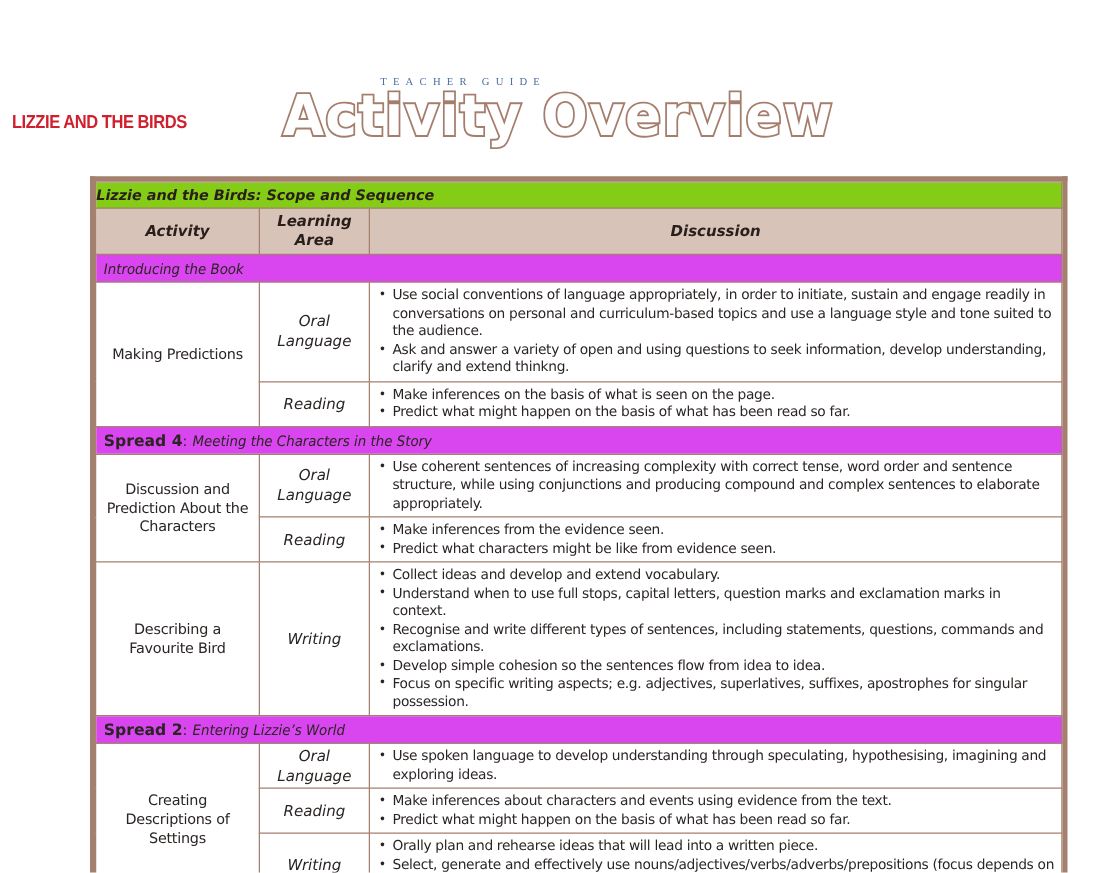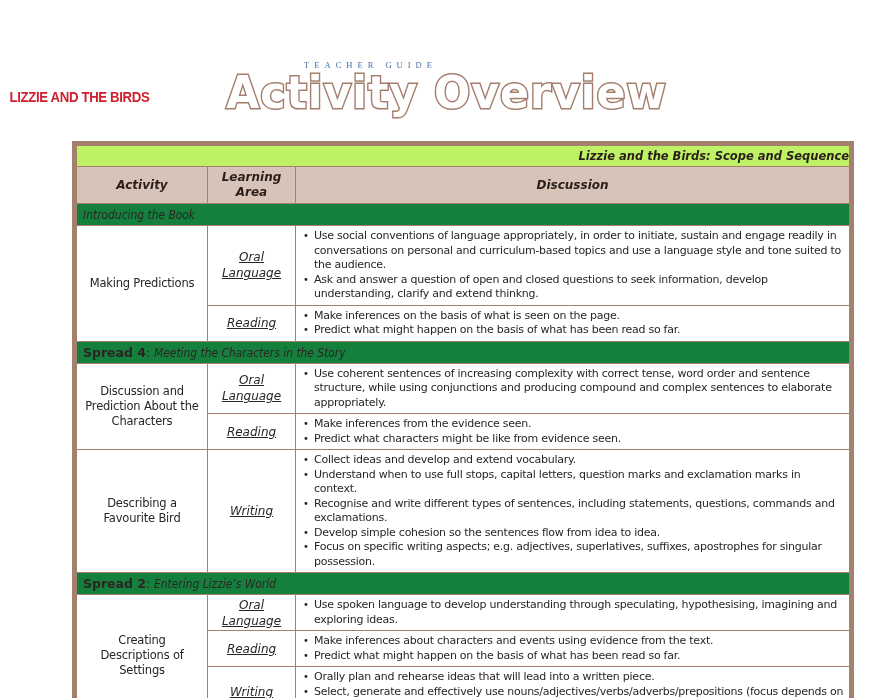--- a/index.html
+++ b/index.html
@@ -9,28 +9,28 @@
     .brand-title { font-family: "Liberation Sans", sans-serif; font-weight: bold; color: #d0202e; font-size: 15px; letter-spacing: -0.4px; transform: scaleX(0.88); display: inline-block; }
     .brand-sub { position: absolute; left: 0; width: 715px; top: 60px; text-align: center; font-family: "Liberation Serif", serif; font-size: 8.5px; letter-spacing: 5px; color: #4a6fa5; margin-left: 13px; }
     .headline { position: absolute; left: 0; width: 893px; top: 66px; text-align: center; font-family: "DejaVu Sans", sans-serif; font-weight: bold; font-size: 45px; letter-spacing: 1px; color: #ffffff; -webkit-text-stroke: 3px #a47d6c; paint-order: stroke fill; transform: scaleX(0.95); }
 
     .tbl-wrap { position: absolute; left: 72px; top: 141px; width: 782px; border-left: 4px solid #a4806f; border-right: 4px solid #a4806f; border-top: 4px solid #a4806f; box-sizing: border-box; }
     table { border-collapse: collapse; width: 100%; table-layout: fixed; font-family: "DejaVu Sans", sans-serif; }
     td, th { border: 1px solid #a4806f; padding: 0; vertical-align: middle; }
     col.c1 { width: 131px; }
     col.c2 { width: 88px; }
 
-    tr.caption-row td { background: #bef264; height: 20px; text-align: right; font-weight: bold; font-style: italic; font-size: 11.5px; color: #2a1e1a; }
+    tr.caption-row td { background: #84cc16; height: 20px; text-align: left; font-weight: bold; font-style: italic; font-size: 11.5px; color: #2a1e1a; }
     tr.head-row th { background: #d7c3b8; height: 36px; font-weight: bold; font-style: italic; font-size: 12px; color: #2a1e1a; line-height: 15px; }
-    tr.section-row td { background: #15803d; height: 21px; padding-left: 6px; font-size: 11.5px; color: #2a2523; }
+    tr.section-row td { background: #d946ef; height: 21px; padding-left: 6px; font-size: 11.5px; color: #2a2523; }
     tr.section-row .sec-bold { font-weight: bold; font-style: normal; font-size: 12.5px; }
     tr.section-row .sec-it { font-style: italic; transform: scaleX(0.93); display: inline-block; transform-origin: left; }
 
     td.activity { text-align: center; font-size: 11.5px; line-height: 15px; padding: 12px 6px; letter-spacing: -0.2px; }
-    td.area { text-align: center; font-style: italic; font-size: 12px; line-height: 16px; text-decoration: underline; }
+    td.area { text-align: center; font-style: italic; font-size: 12px; line-height: 16px; }
     td.obj { padding: 3px 4px 3px 6px; font-size: 11px; line-height: 14.5px; letter-spacing: -0.25px; }
     td.obj ul { margin: 0; padding: 0; list-style: none; }
     td.obj li { position: relative; padding-left: 12px; }
     td.obj li .bullet { position: absolute; left: 1px; top: 0; font-size: 10px; }
   </style>
 </head>
 <body>
 
 <div class="brand">
   <span class="brand-title">LIZZIE AND THE BIRDS</span>
@@ -56,21 +56,21 @@
       </tr>
     <tr class="section-row">
           <td colspan="3"><span class="sec-it">Introducing the Book</span></td>
         </tr>
         <tr>
           <td class="activity" rowspan="2">Making Predictions</td>
           <td class="area">Oral Language</td>
           <td class="obj">
             <ul>
               <li><span class="bullet">•</span><span>Use social conventions of language appropriately, in order to initiate, sustain and engage readily in conversations on personal and curriculum-based topics and use a language style and tone suited to the audience.</span></li>
-              <li><span class="bullet">•</span><span>Ask and answer a question of open and closed questions to seek information, develop understanding, clarify and extend thinkng.</span></li>
+              <li><span class="bullet">•</span><span>Ask and answer a variety of open and using questions to seek information, develop understanding, clarify and extend thinkng.</span></li>
             </ul>
           </td>
         </tr>
         <tr>
           <td class="area">Reading</td>
           <td class="obj">
             <ul>
               <li><span class="bullet">•</span><span>Make inferences on the basis of what is seen on the page.</span></li>
               <li><span class="bullet">•</span><span>Predict what might happen on the basis of what has been read so far.</span></li>
             </ul>

